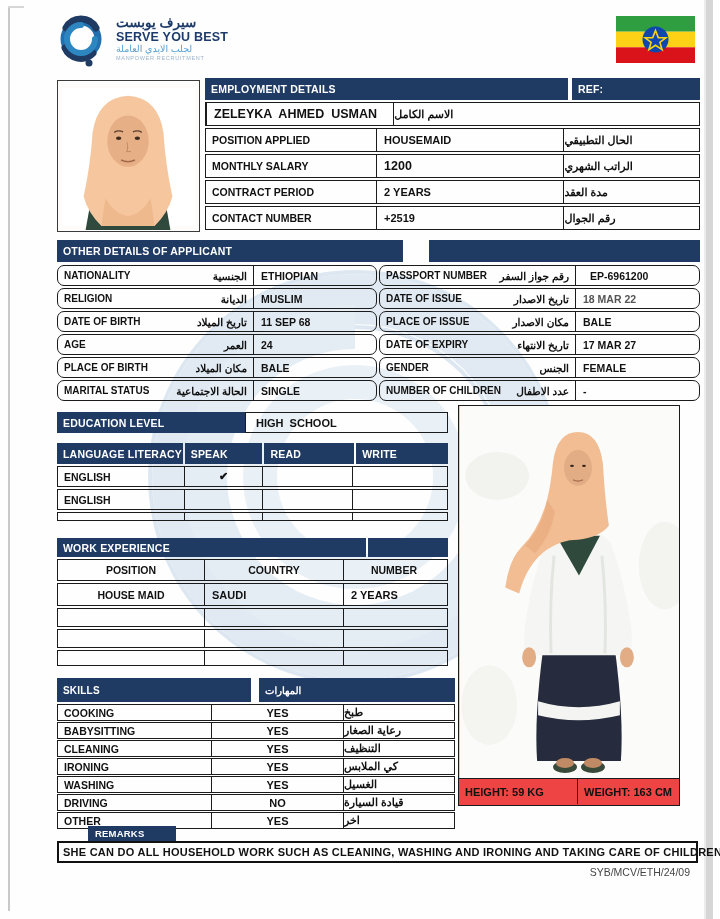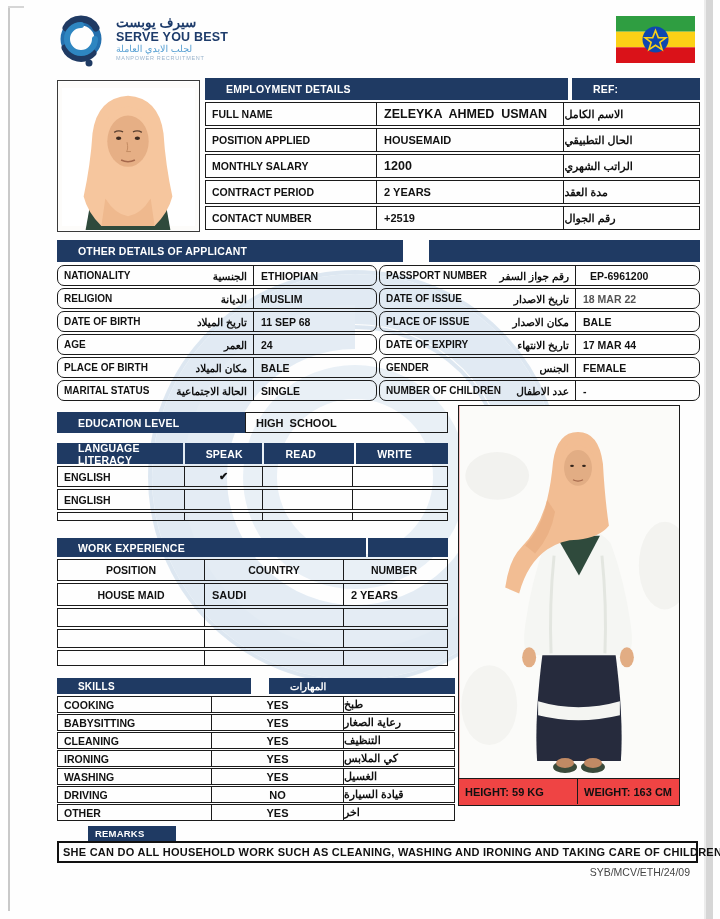--- a/index.html
+++ b/index.html
@@ -8,21 +8,21 @@
   #page { position:relative; width:720px; height:919px; background:#fefefe; overflow:hidden; }
 
   
   .scan-left  { position:absolute; left:8px; top:6px; width:2px; height:905px; background:#c9c9c9; }
   .scan-top   { position:absolute; left:8px; top:6px; width:16px; height:2px; background:#d6d6d6; }
   .scan-right { position:absolute; right:7px; top:0; width:7px; height:919px; background:#d6d6d6; }
   .scan-right2{ position:absolute; right:14px; top:0; width:2px; height:919px; background:#ececec; }
 
   .abs { position:absolute; }
   .navy { background:#1f3a63; color:#fff; font-weight:bold; }
-  .hdr-cell { display:flex; align-items:center; padding-left:21px; font-size:10.5px; letter-spacing:.2px; }
+  .hdr-cell { display:flex; align-items:center; padding-left:6px; font-size:10.5px; letter-spacing:.2px; }
   .row { display:flex; border:1.6px solid #1b1b1b; margin-bottom:2px; background:transparent; }
   .row > div { display:flex; align-items:center; overflow:hidden; }
   .dl { border-left:1.6px solid #1b1b1b; }
   .lbl { font-weight:bold; font-size:10.5px; padding-left:6px; }
   .val { font-weight:bold; font-size:11px; padding-left:7px; white-space:pre; }
   .arlbl { font-weight:bold; font-size:11px; justify-content:flex-end; padding-right:8px; direction:rtl; }
   .center { justify-content:center !important; padding-left:0 !important; }
 
   
   .logo-wrap { left:52px; top:13px; display:flex; gap:6px; width:200px; }
@@ -69,21 +69,21 @@
   .we-bar { display:flex; gap:2px; height:19px; }
   .we-rows { margin-top:2px; }
   .we .row.colhead { height:22px; }
   .we .row { height:23px; }
   .we .row.e1 { height:19px; } .we .row.e2 { height:19px; } .we .row.e3 { height:16px; }
   .wc1 { width:146px; } .wc2 { width:139px; } .wc3 { width:101px; }
   .we .colhead div { font-weight:bold; font-size:10.5px; justify-content:center; }
 
   
   .sk { left:57px; top:678px; width:398px; }
-  .sk-bar { display:flex; gap:18px; height:16px; }
+  .sk-bar { display:flex; gap:8px; height:24px; }
   .sk-rows { margin-top:2px; }
   .sk .row { height:17px; margin-bottom:1px; }
   .sc1 { width:153px; } .sc2 { width:132px; } .sc3 { width:108px; }
 
   
   .photo-panel { left:458px; top:405px; width:222px; height:401px; border:1.6px solid #1b1b1b; background:#ef4444; }
   .photo-area { width:100%; height:372px; overflow:hidden; }
   .hw-row { display:flex; height:26px; border-top:1.6px solid #1b1b1b; }
   .hw-row > div { display:flex; align-items:center; font-weight:bold; font-size:11px; padding-left:6px; }
   .hw-row .h { width:118px; } .hw-row .w { flex:1; border-left:1.6px solid #1b1b1b; }
@@ -160,21 +160,20 @@
     </svg>
   </div>
 
   <div class="abs emp">
     <div class="emp-head">
       <div class="navy hdr-cell" style="flex:1;">EMPLOYMENT DETAILS</div>
       <div class="navy hdr-cell" style="width:128px;">REF:</div>
     </div>
     <div class="emp-rows">
       <div class="row">
-        <div class="c1 lbl">FULL NAME</div>
         <div class="c2 val dl" style="font-size:12.5px;">ZELEYKA  AHMED  USMAN</div>
         <div class="c3 arlbl dl">الاسم الكامل</div>
       </div>
       <div class="row">
         <div class="c1 lbl">POSITION APPLIED</div>
         <div class="c2 val dl">HOUSEMAID</div>
         <div class="c3 arlbl dl">الحال التطبيقي</div>
       </div>
       <div class="row">
         <div class="c1 lbl">MONTHLY SALARY</div>
@@ -265,21 +264,21 @@
               <span class="en">PLACE OF ISSUE</span>
               <span class="ar" dir="rtl">مكان الاصدار</span>
             </div>
           <div class="valcell dl">BALE</div>
         </div>
         <div class="row">
           <div class="lblcell">
               <span class="en">DATE OF EXPIRY</span>
               <span class="ar" dir="rtl">تاريخ الانتهاء</span>
             </div>
-          <div class="valcell dl">17 MAR 44</div>
+          <div class="valcell dl">17 MAR 27</div>
         </div>
         <div class="row">
           <div class="lblcell">
               <span class="en">GENDER</span>
               <span class="ar" dir="rtl">الجنس</span>
             </div>
           <div class="valcell dl">FEMALE</div>
         </div>
         <div class="row">
           <div class="lblcell">

